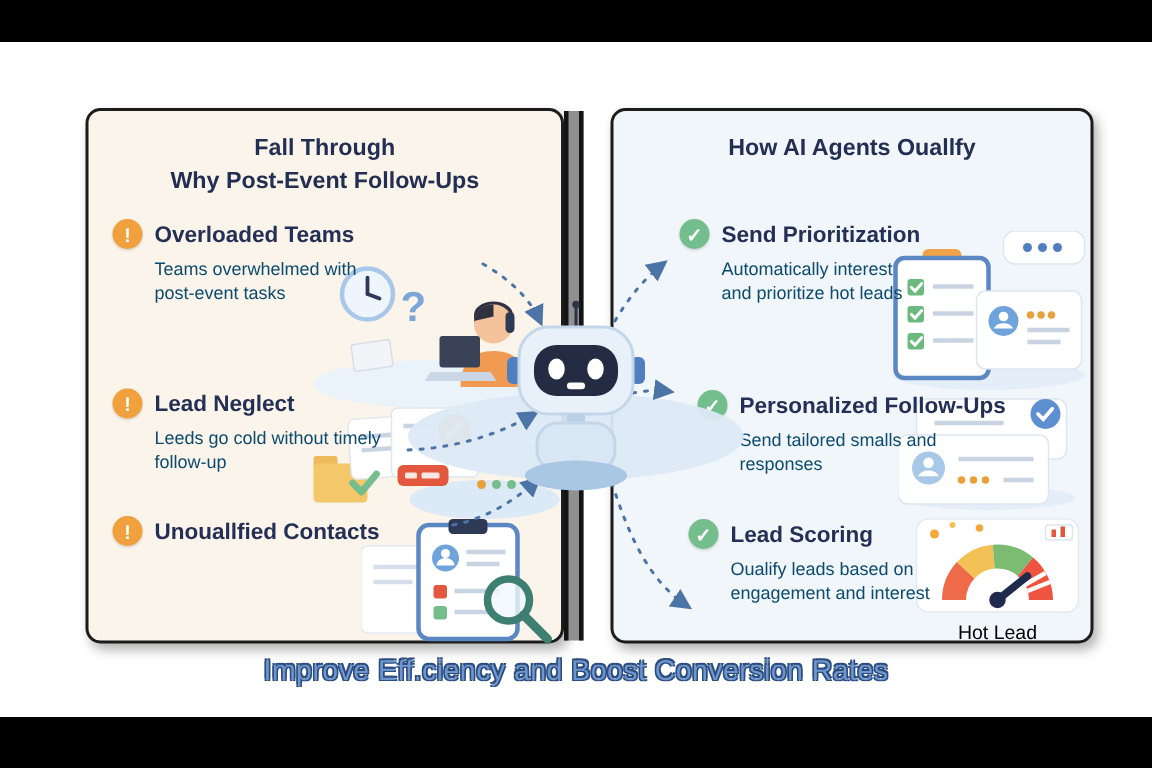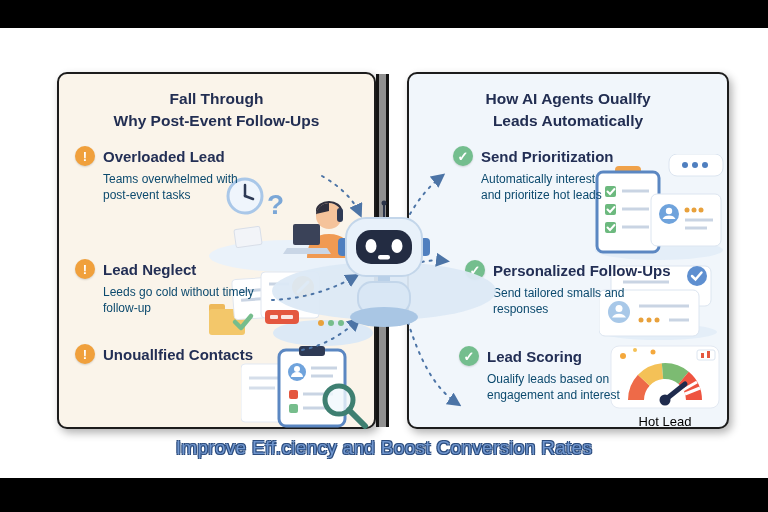--- a/index.html
+++ b/index.html
@@ -129,21 +129,21 @@
       </g>
       <g>
         <circle cx="98" cy="54" r="14" fill="#f0f7fc" fill-opacity=".8" stroke="#3e7f71" stroke-width="5"></circle>
         <line x1="108" y1="64" x2="124" y2="80" stroke="#3e7f71" stroke-width="6" stroke-linecap="round"></line>
       </g>
     </svg>
 
     <div class="item" style="left:16px; top:72px">
       <div class="item-head">
         <span class="badge-icon warn">!</span>
-        <span class="item-heading">Overloaded Lead</span>
+        <span class="item-heading">Overloaded Teams</span>
       </div>
       <div class="item-body" style="width:155px">Teams overwhelmed with post-event tasks</div>
     </div>
 
     <div class="item" style="left:16px; top:185px">
       <div class="item-head">
         <span class="badge-icon warn">!</span>
         <span class="item-heading">Lead Neglect</span>
       </div>
       <div class="item-body" style="width:165px">Leeds go cold without timely follow-up</div>
@@ -155,21 +155,20 @@
         <span class="item-heading">Unouallfied Contacts</span>
       </div>
     </div>
   </div>
 
   <div class="divider"></div>
 
   <div class="panel right">
     <div class="panel-title">
       <div>How AI Agents Ouallfy</div>
-      <div>Leads Automatically</div>
     </div>
 
     <svg class="illus" style="left:180px; top:80px; width:136px; height:106px" viewBox="0 0 136 106">
       <ellipse cx="70" cy="96" rx="64" ry="10" fill="#e4eef8"></ellipse>
       <g>
         <rect x="80" y="0" width="54" height="22" rx="8" fill="#ffffff" stroke="#dce5f0"></rect>
         <circle cx="96" cy="11" r="3" fill="#4f7fbf"></circle>
         <circle cx="106" cy="11" r="3" fill="#4f7fbf"></circle>
         <circle cx="116" cy="11" r="3" fill="#4f7fbf"></circle>
       </g>

